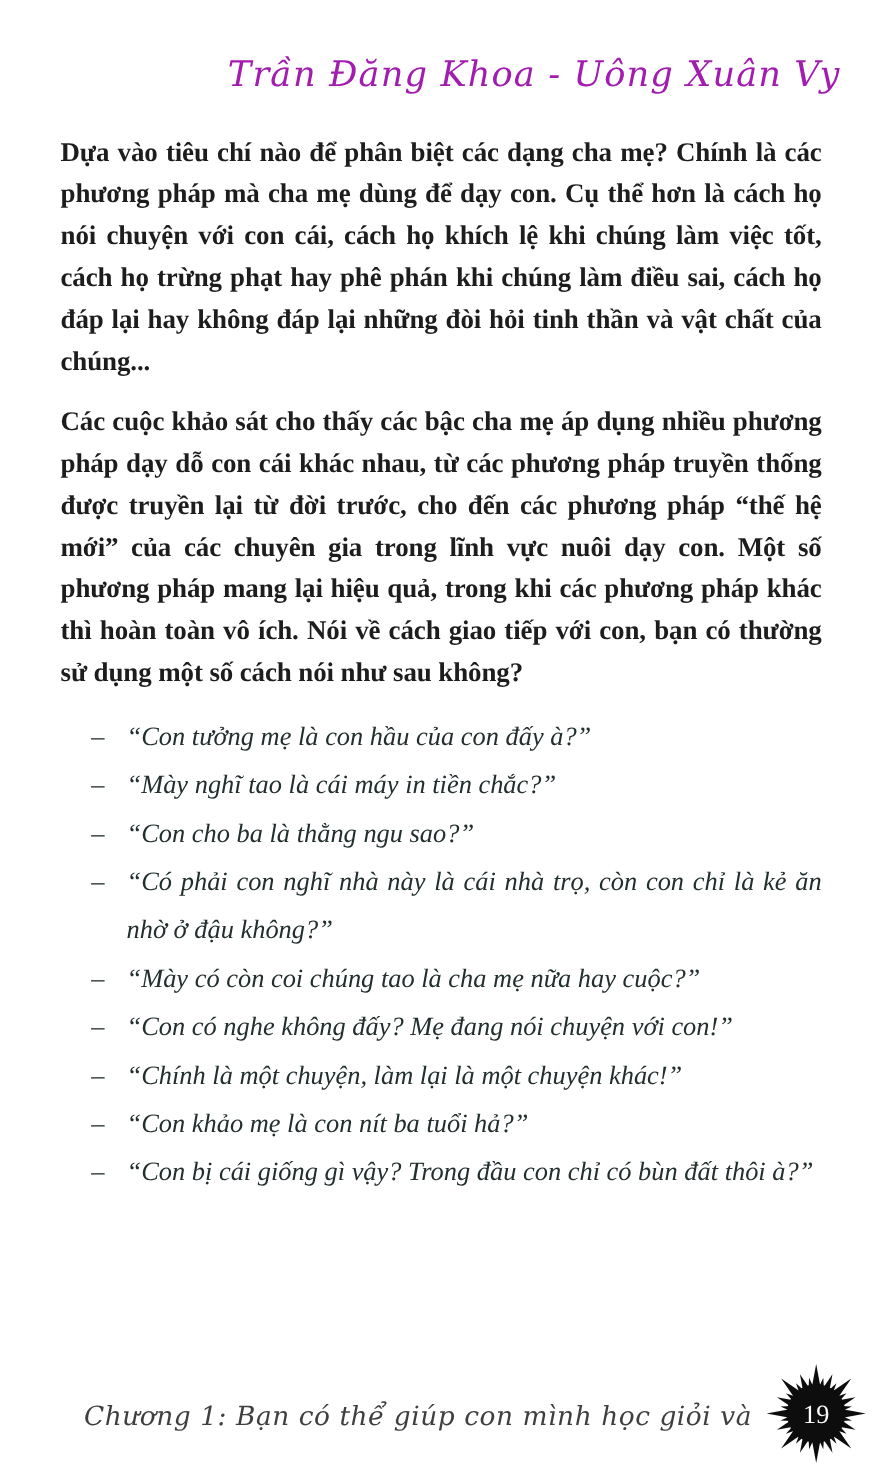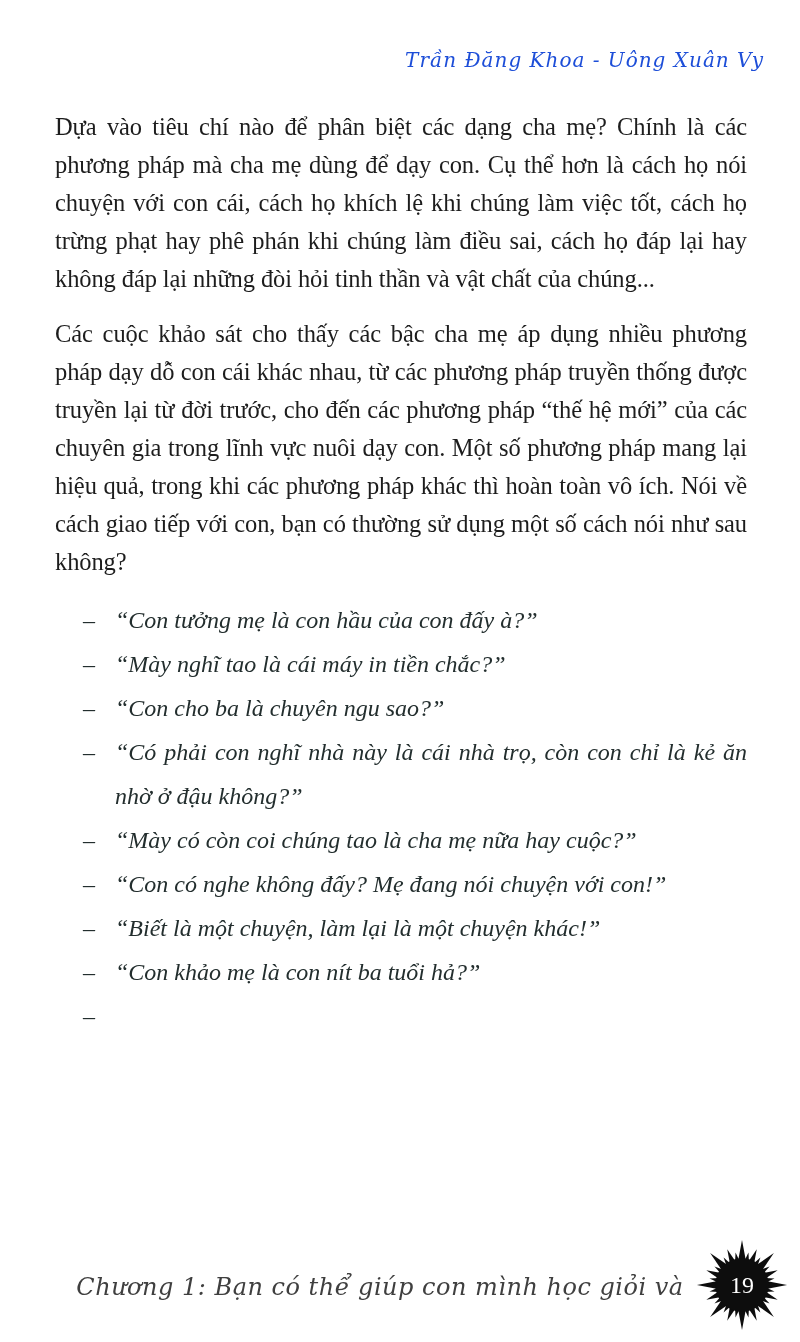--- a/index.html
+++ b/index.html
@@ -16,36 +16,37 @@
     font-family: "Liberation Serif", serif;
     color: #1d1d1d;
     overflow: hidden;
   }
   .running-head {
     position: absolute;
     top: 48px;
     right: 36px;
     font-family: "DejaVu Serif", serif;
     font-style: italic;
-    font-size: 20px;
-    color: #1d4ed8;
+    font-size: 32px;
+    color: #a21caf;
     letter-spacing: 1px;
   }
   .content {
     position: absolute;
     left: 55px;
     top: 104px;
     width: 692px;
   }
   p.body-par {
-    margin: 4px 0 17px 0;
+    margin: 16px 0 17px 0;
     font-size: 24.5px;
     line-height: 38px;
     text-align: justify;
     letter-spacing: -0.1px;
+    font-weight: bold;
   }
   ul.quote-list {
     list-style: none;
     margin: 4px 0 14px 0;
     padding: 0;
   }
   ul.quote-list li {
     position: relative;
     padding-left: 60px;
     font-style: italic;
@@ -99,44 +100,45 @@
       <li>
         <span class="dash">–</span>
         <span>“Con tưởng mẹ là con hầu của con đấy à?”</span>
       </li>
       <li>
         <span class="dash">–</span>
         <span>“Mày nghĩ tao là cái máy in tiền chắc?”</span>
       </li>
       <li>
         <span class="dash">–</span>
-        <span>“Con cho ba là chuyên ngu sao?”</span>
+        <span>“Con cho ba là thằng ngu sao?”</span>
       </li>
       <li>
         <span class="dash">–</span>
         <span>“Có phải con nghĩ nhà này là cái nhà trọ, còn con chỉ là kẻ ăn nhờ ở đậu không?”</span>
       </li>
       <li>
         <span class="dash">–</span>
         <span>“Mày có còn coi chúng tao là cha mẹ nữa hay cuộc?”</span>
       </li>
       <li>
         <span class="dash">–</span>
         <span>“Con có nghe không đấy? Mẹ đang nói chuyện với con!”</span>
       </li>
       <li>
         <span class="dash">–</span>
-        <span>“Biết là một chuyện, làm lại là một chuyện khác!”</span>
+        <span>“Chính là một chuyện, làm lại là một chuyện khác!”</span>
       </li>
       <li>
         <span class="dash">–</span>
         <span>“Con khảo mẹ là con nít ba tuổi hả?”</span>
       </li>
       <li>
         <span class="dash">–</span>
+        <span>“Con bị cái giống gì vậy? Trong đầu con chỉ có bùn đất thôi à?”</span>
       </li>
     </ul>
 
 
   </div>
 
   <div class="footer">Chương 1: Bạn có thể giúp con mình học giỏi và thành công</div>
 
   <svg class="page-badge" viewBox="0 0 100 100" xmlns="http://www.w3.org/2000/svg">
     <g fill="#0d0d0d">

